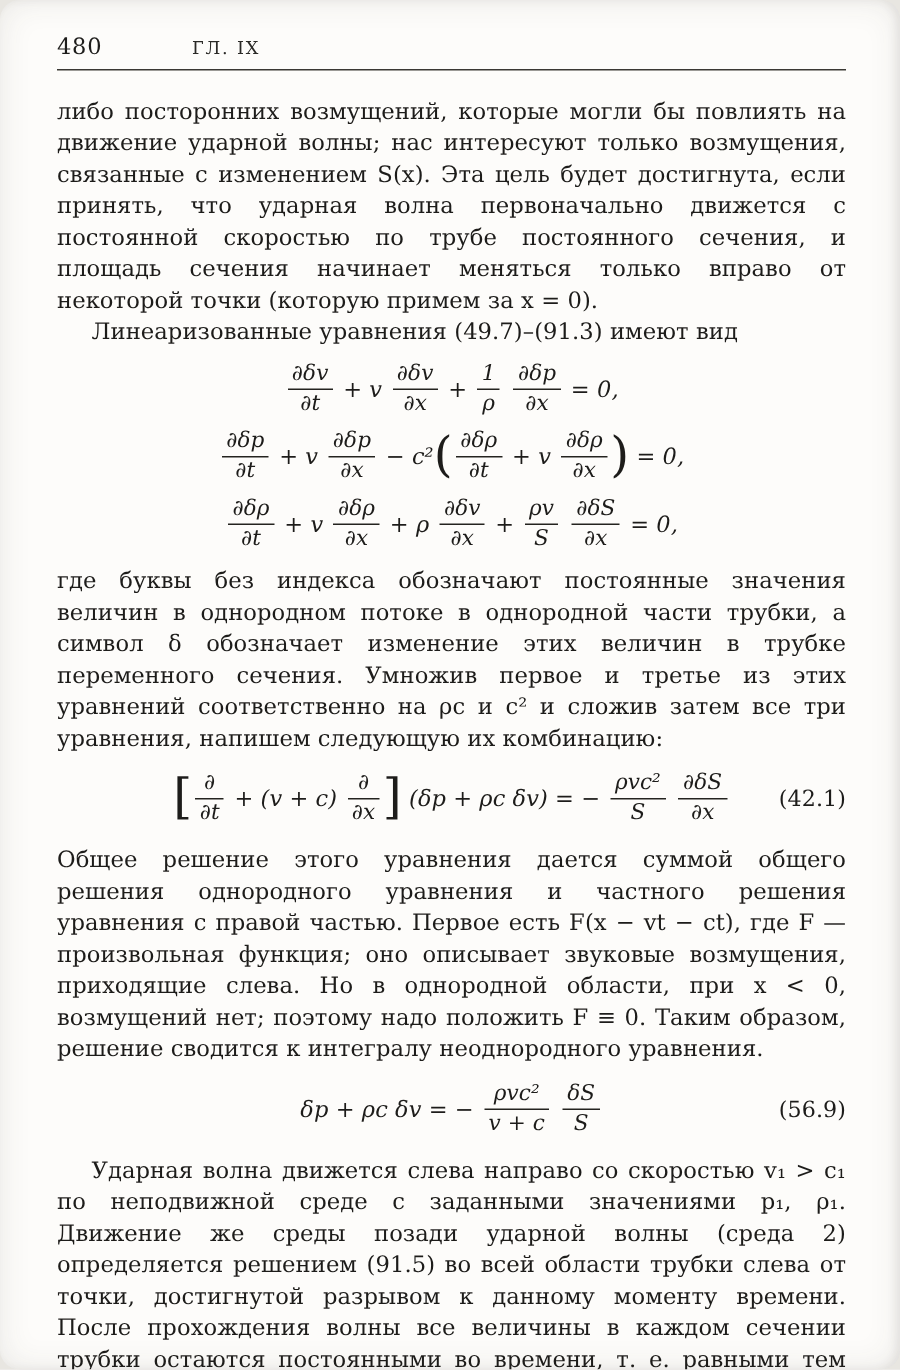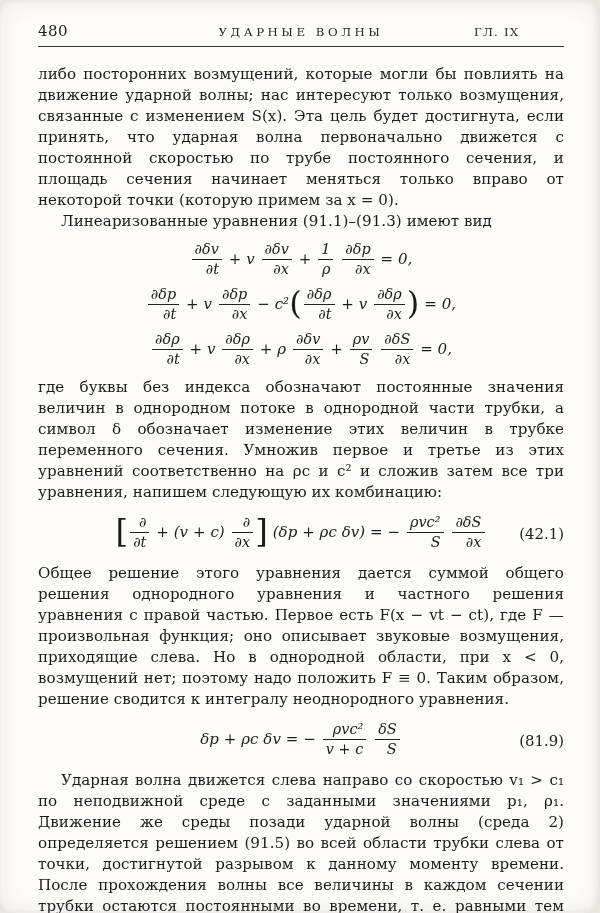--- a/index.html
+++ b/index.html
@@ -25,60 +25,59 @@
   .text p.indent{text-indent:23px;}
   .text p + p{margin-top:0;}
 
   
   .eq-block{margin:9px 0 7px;}
   .eq-line{text-align:center;font-style:italic;font-size:15px;line-height:1.15;margin:6px 0;white-space:nowrap;}
   .eq-numbered{position:relative;text-align:center;margin:11px 0 10px;}
   .eq-numbered .eq-line{display:inline-block;margin:0;}
   .eq-num{position:absolute;right:0;top:50%;transform:translateY(-50%);font-style:normal;font-size:14.8px;}
 
-  .frac{display:inline-block;vertical-align:middle;text-align:right;margin:0 2px;position:relative;top:-1px;}
+  .frac{display:inline-block;vertical-align:middle;text-align:center;margin:0 2px;position:relative;top:-1px;}
   .fn,.fd{display:block;padding:1px 3px;font-size:14.4px;line-height:1.18;}
   .fd{border-top:1px solid #24231f;}
   .mt{white-space:pre;}
   .big{font-style:normal;font-size:215%;font-weight:300;vertical-align:middle;position:relative;top:-2px;line-height:1;}
 </style>
 </head>
 <body>
 
 <div class="page">
   <div class="content">
 
     <header class="hdr">
       <span class="pgnum">480</span>
-      <span class="runtitle">УДАРНЫЕ ВОЛНЫ</span>
       <span class="chap">ГЛ. IX</span>
     </header>
     <div class="rule"></div>
 
     <div class="text">
       <p>либо посторонних возмущений, которые могли бы повлиять на движение ударной волны; нас интересуют только возмущения, связанные с изменением S(x). Эта цель будет достигнута, если принять, что ударная волна первоначально движется с постоянной скоростью по трубе постоянного сечения, и площадь сечения начинает меняться только вправо от некоторой точки (которую примем за x = 0).</p>
-      <p class="indent">Линеаризованные уравнения (91.1)–(91.3) имеют вид</p>
+      <p class="indent">Линеаризованные уравнения (49.7)–(91.3) имеют вид</p>
 
       <div class="eq-block">
         <div class="eq-line"><span class="frac"><span class="fn">∂δv</span><span class="fd">∂t</span></span><span class="mt"> + v </span><span class="frac"><span class="fn">∂δv</span><span class="fd">∂x</span></span><span class="mt"> + </span><span class="frac"><span class="fn">1</span><span class="fd">ρ</span></span><span class="mt"> </span><span class="frac"><span class="fn">∂δp</span><span class="fd">∂x</span></span><span class="mt"> = 0,</span></div>
         <div class="eq-line"><span class="frac"><span class="fn">∂δp</span><span class="fd">∂t</span></span><span class="mt"> + v </span><span class="frac"><span class="fn">∂δp</span><span class="fd">∂x</span></span><span class="mt"> − c²</span><span class="big">(</span><span class="frac"><span class="fn">∂δρ</span><span class="fd">∂t</span></span><span class="mt"> + v </span><span class="frac"><span class="fn">∂δρ</span><span class="fd">∂x</span></span><span class="big">)</span><span class="mt"> = 0,</span></div>
         <div class="eq-line"><span class="frac"><span class="fn">∂δρ</span><span class="fd">∂t</span></span><span class="mt"> + v </span><span class="frac"><span class="fn">∂δρ</span><span class="fd">∂x</span></span><span class="mt"> + ρ </span><span class="frac"><span class="fn">∂δv</span><span class="fd">∂x</span></span><span class="mt"> + </span><span class="frac"><span class="fn">ρv</span><span class="fd">S</span></span><span class="mt"> </span><span class="frac"><span class="fn">∂δS</span><span class="fd">∂x</span></span><span class="mt"> = 0,</span></div>
       </div>
 
       <p>где буквы без индекса обозначают постоянные значения величин в однородном потоке в однородной части трубки, а символ δ обозначает изменение этих величин в трубке переменного сечения. Умножив первое и третье из этих уравнений соответственно на ρc и c² и сложив затем все три уравнения, напишем следующую их комбинацию:</p>
 
       <div class="eq-numbered">
         <span class="eq-line"><span class="big">[</span><span class="frac"><span class="fn">∂</span><span class="fd">∂t</span></span><span class="mt"> + (v + c) </span><span class="frac"><span class="fn">∂</span><span class="fd">∂x</span></span><span class="big">]</span><span class="mt"> (δp + ρc δv) = − </span><span class="frac"><span class="fn">ρvc²</span><span class="fd">S</span></span><span class="mt"> </span><span class="frac"><span class="fn">∂δS</span><span class="fd">∂x</span></span></span>
         <span class="eq-num">(42.1)</span>
       </div>
 
       <p>Общее решение этого уравнения дается суммой общего решения однородного уравнения и частного решения уравнения с правой частью. Первое есть F(x − vt − ct), где F — произвольная функция; оно описывает звуковые возмущения, приходящие слева. Но в однородной области, при x &lt; 0, возмущений нет; поэтому надо положить F ≡ 0. Таким образом, решение сводится к интегралу неоднородного уравнения.</p>
 
       <div class="eq-numbered">
         <span class="eq-line"><span class="mt">δp + ρc δv = − </span><span class="frac"><span class="fn">ρvc²</span><span class="fd">v + c</span></span><span class="mt"> </span><span class="frac"><span class="fn">δS</span><span class="fd">S</span></span></span>
-        <span class="eq-num">(81.9)</span>
+        <span class="eq-num">(56.9)</span>
       </div>
 
       <p class="indent">Ударная волна движется слева направо со скоростью v₁ &gt; c₁ по неподвижной среде с заданными значениями p₁, ρ₁. Движение же среды позади ударной волны (среда 2) определяется решением (91.5) во всей области трубки слева от точки, достигнутой разрывом к данному моменту времени. После прохождения волны все величины в каждом сечении трубки остаются постоянными во времени, т. е. равными тем значениям, которые они получили в момент прохождения разрыва: давление p₂, плотность ρ₂ и скорость v₁ − v₂ (в соответствии с принятыми в этой главе обозначениями, v₂ обозначает скорость газа относительно движущейся ударной волны; скорость же его относительно стенок трубки есть тогда v₁ − v₂). В этих обозначениях (и снова выделив переменные</p>
     </div>
 
   </div>
 </div>
 
 </body></html>

